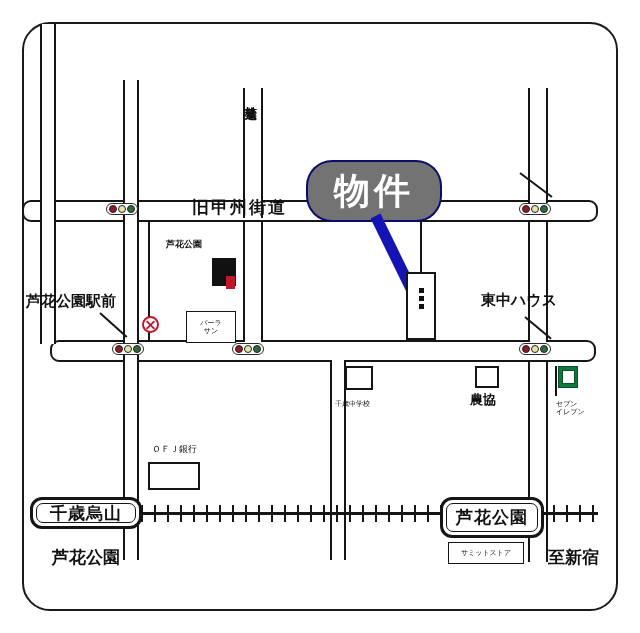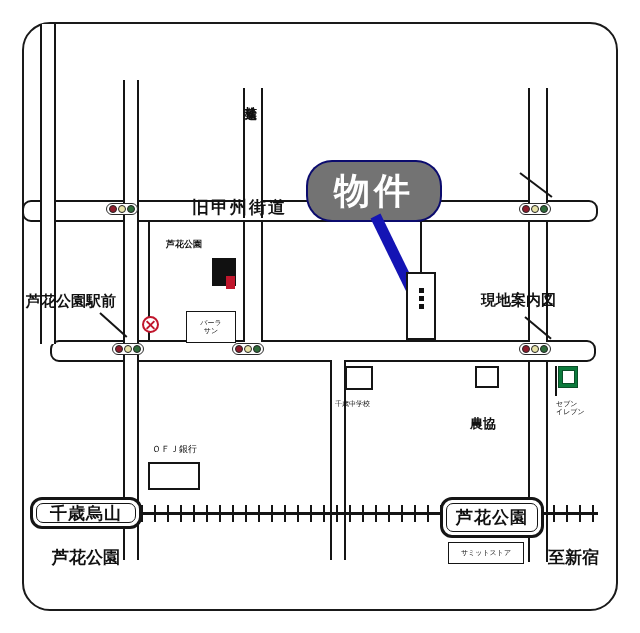--- a/index.html
+++ b/index.html
@@ -350,21 +350,21 @@
   </div>
 
   <div class="lbl" style="left:192px; top:199px; font-size:17px; letter-spacing:2px;">旧甲州街道</div>
 
   <div class="lbl" style="left:26px; top:293px; font-size:15px;">芦花公園駅前</div>
 
   <div class="lbl-vert" style="left:245px; top:96px;">松葉通り</div>
 
   <div class="leader" style="left:520px; top:172px; width:40px; transform:rotate(37deg);"></div>
 
-  <div class="lbl" style="left:481px; top:292px; font-size:15px;">現地案内図</div>
+  <div class="lbl" style="left:481px; top:292px; font-size:15px;">東中ハウス</div>
   <div class="leader" style="left:525px; top:316px; width:34px; transform:rotate(40deg);"></div>
 
   <div class="leader" style="left:100px; top:312px; width:36px; transform:rotate(42deg);"></div>
 
   <div class="lbl" style="left:52px; top:549px; font-size:17px;">芦花公園</div>
   <div class="lbl" style="left:548px; top:549px; font-size:17px;">至新宿</div>
 
   <div class="callout" style="left:308px; top:162px; width:132px; height:58px;">
     <span class="callout-text">物件</span>
   </div>
@@ -417,21 +417,21 @@
 
   <div class="obox" style="left:186px; top:311px; width:50px; height:32px; flex-direction:column;">
     <span class="lbl-xs" style="position:static; white-space:pre; text-align:center;">パーラ
 サン</span>
   </div>
 
   <div class="bldg-open" style="left:345px; top:366px; width:28px; height:24px;"></div>
   <div class="lbl-xs" style="left:335px; top:400px;">千歳中学校</div>
 
   <div class="bldg-open" style="left:475px; top:366px; width:24px; height:22px;"></div>
-  <div class="lbl-sm" style="left:470px; top:393px; font-size:13px;margin-top:24px;">農協</div>
+  <div class="lbl-sm" style="left:470px; top:393px; font-size:13px;">農協</div>
 
   <div class="conv-sign" style="left:558px; top:366px;">
     <span class="pane"></span>
   </div>
   <div class="conv-pole" style="left:555px; top:366px; height:30px;"></div>
   <div class="lbl-xs" style="left:556px; top:400px; white-space:pre;">セブン
 イレブン</div>
 
   <div class="lbl-xs" style="left:152px; top:444px; font-size:9px;">ＯＦＪ銀行</div>
   <div class="bldg-open" style="left:148px; top:462px; width:52px; height:28px;"></div>

